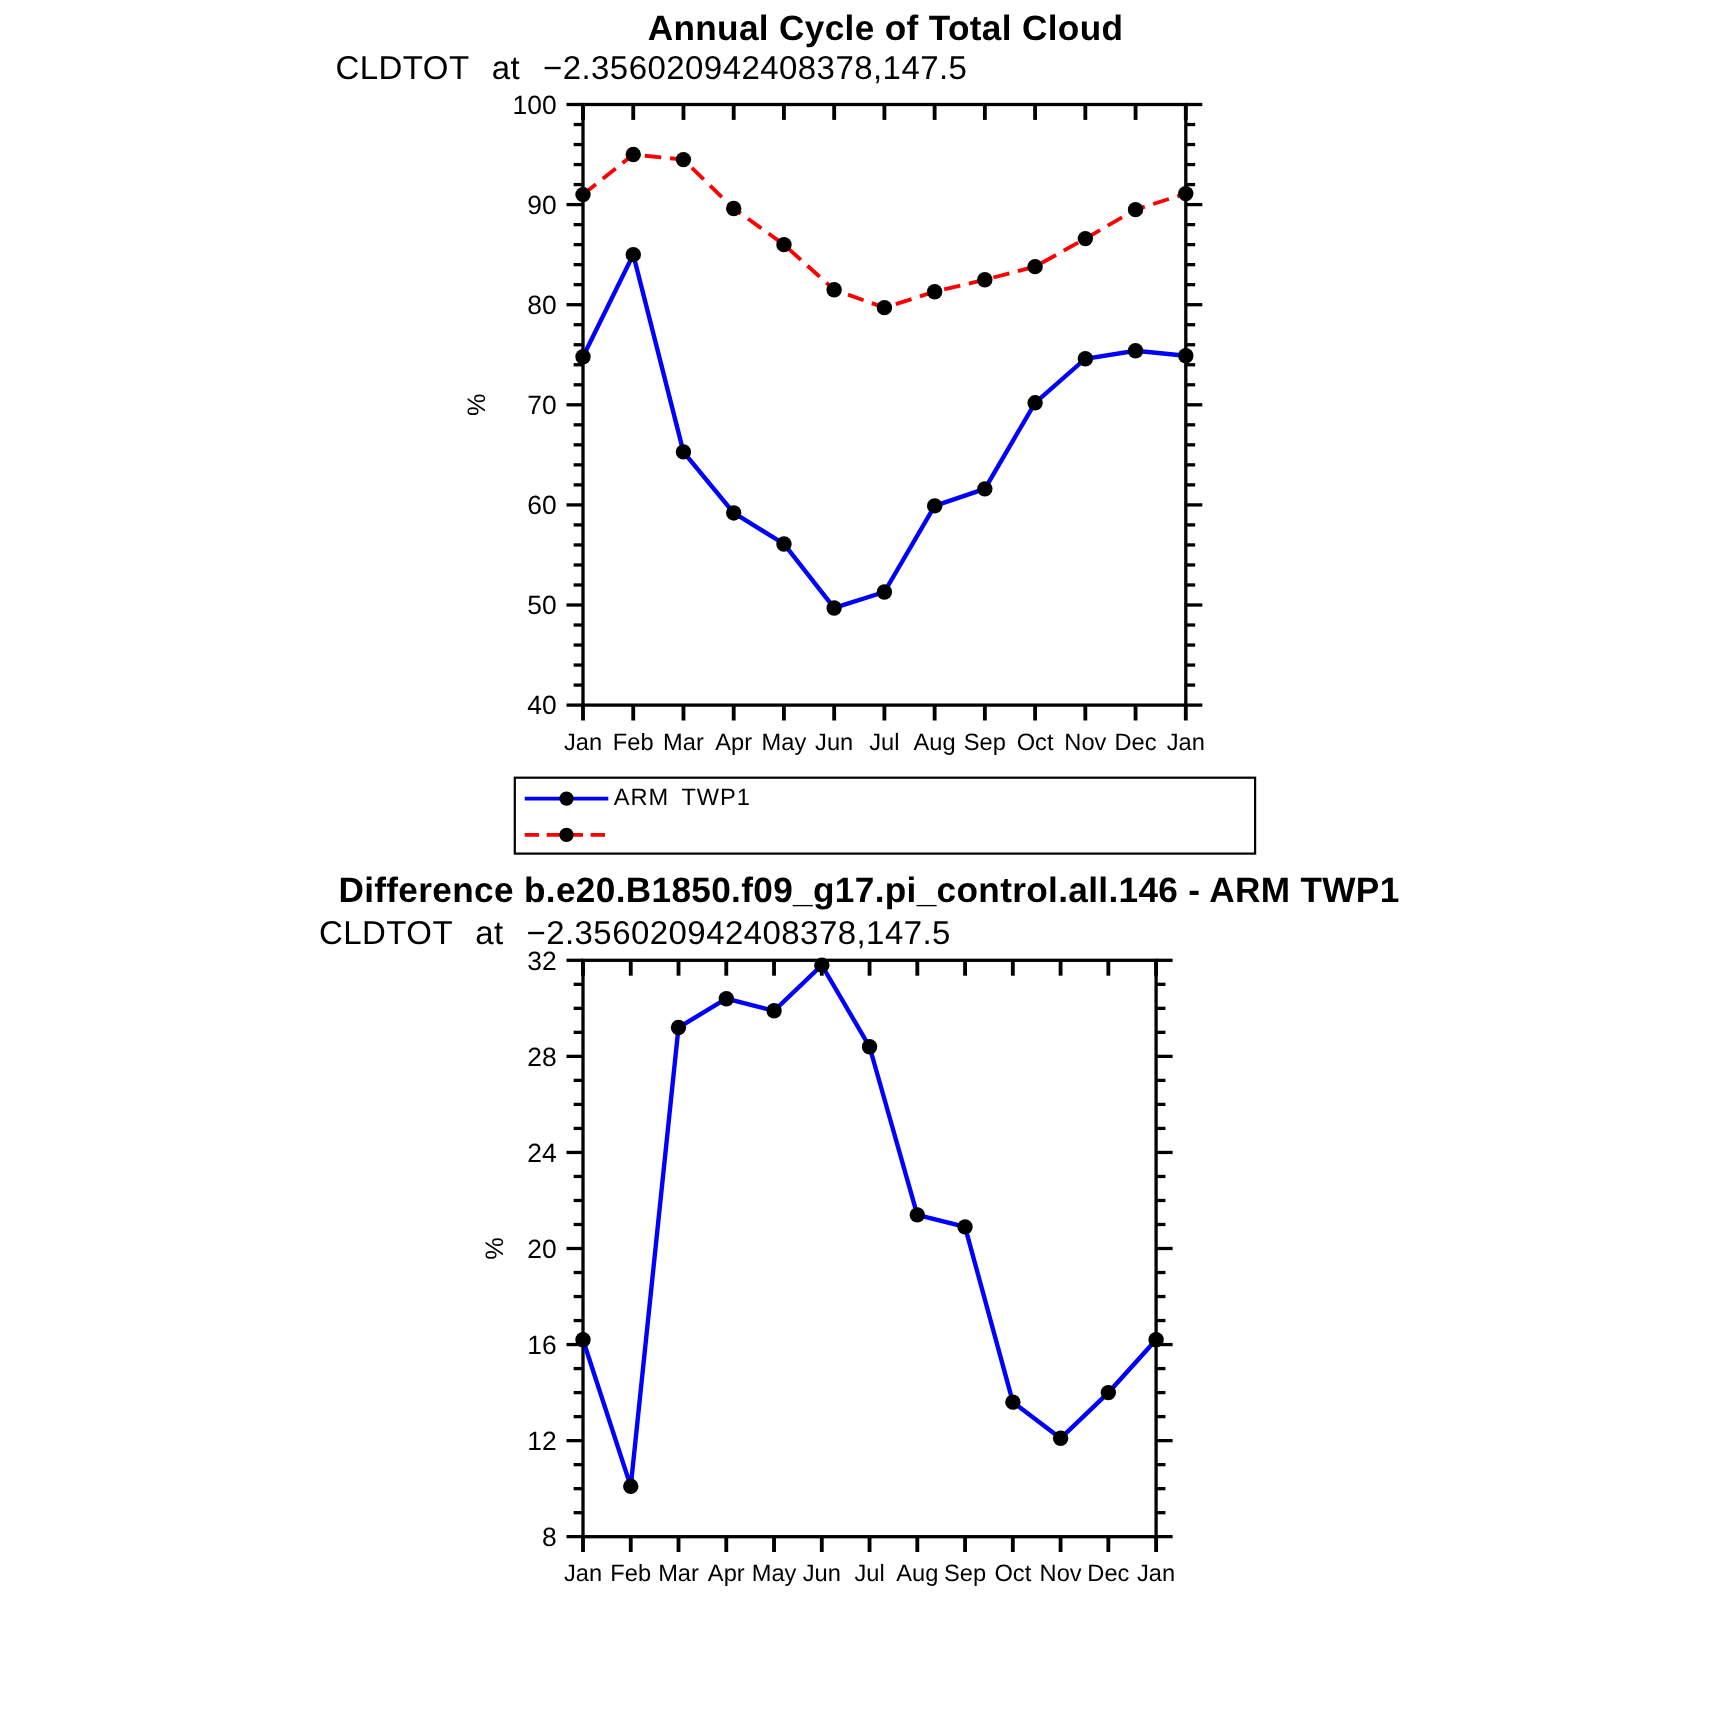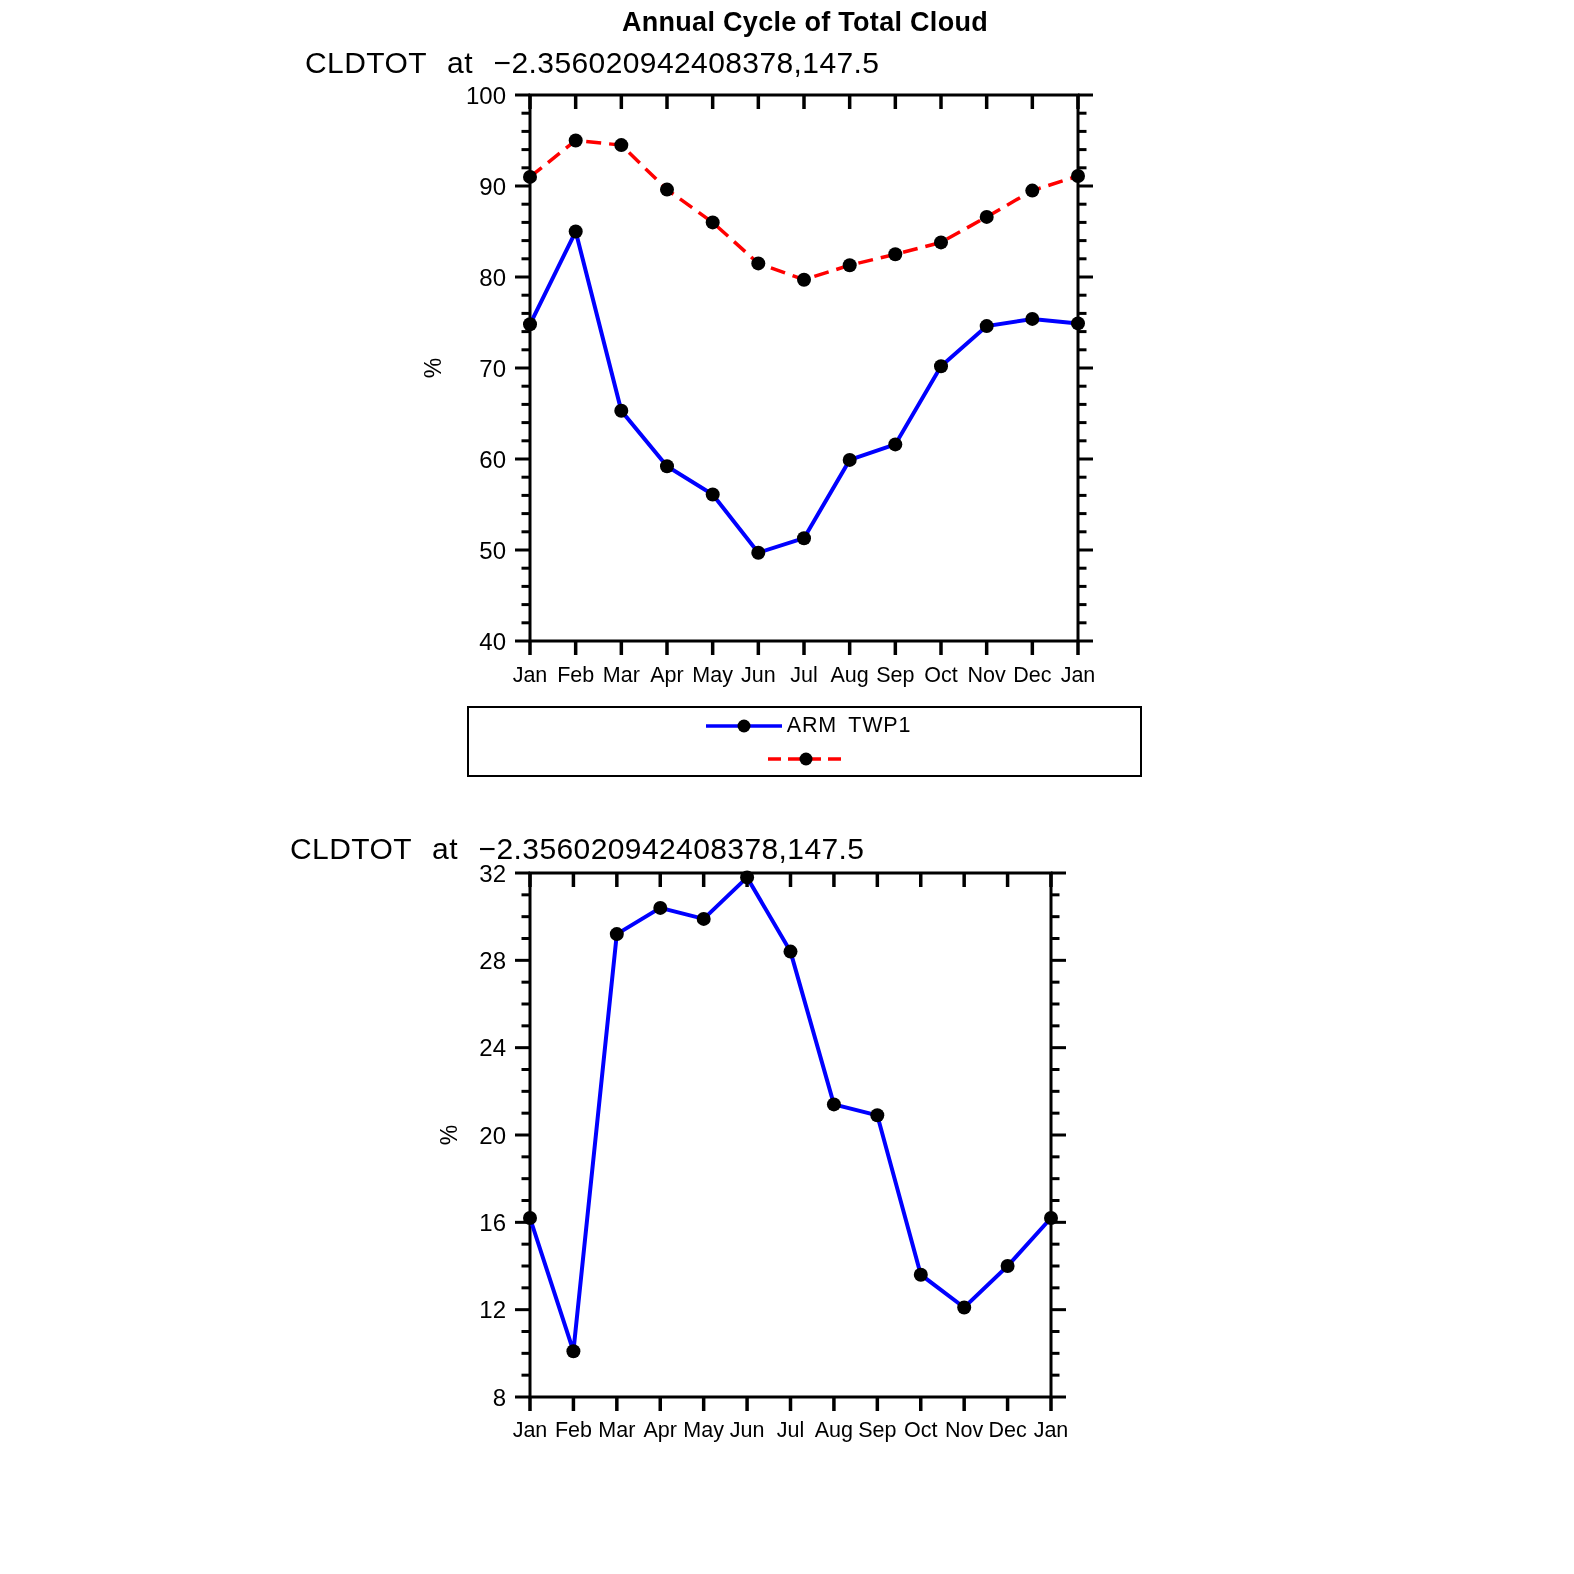--- a/index.html
+++ b/index.html
@@ -1,30 +1,30 @@
 <!DOCTYPE html>
 <html><head>
 <meta charset="utf-8">
 <style>
   html,body{margin:0;padding:0;background:#ffffff;}
   .page{position:relative;width:1574px;height:1574px;background:#ffffff;overflow:hidden;
         font-family:"Liberation Sans", sans-serif;color:#000;}
   .chart-svg{position:absolute;left:0;top:0;}
-  .title{position:absolute;text-align:center;font-weight:bold;font-size:27px;
+  .title{position:absolute;text-align:center;font-weight:bold;font-size:32px;
          letter-spacing:0.3px;white-space:nowrap;}
   .subtitle{position:absolute;text-align:left;font-weight:400;font-size:30px;
             word-spacing:12px;letter-spacing:0.4px;white-space:nowrap;}
   .title-top{left:305px;width:1000px;top:7px;}
   .subtitle-top{left:305px;width:1000px;top:46px;}
   .title-bottom{left:290px;width:1000px;top:791px;}
   .subtitle-bottom{left:290px;width:1000px;top:832px;}
   .legend-box{position:absolute;left:467px;top:706px;width:666px;height:66px;
               border:2.5px solid #000;padding:1px 0 0 5px;display:flex;
               flex-direction:column;justify-content:space-around;background:#fff;}
-  .legend-row{display:flex;align-items:center;height:32px;justify-content:center;}
+  .legend-row{display:flex;align-items:center;height:32px;}
   .legend-label{font-size:21.5px;letter-spacing:0.8px;word-spacing:5px;white-space:nowrap;}
   .legend-sample{flex:0 0 auto;margin-right:2px;}
 </style>
 </head>
 <body>
 
 <div class="page">
 
   <svg id="plot-layer" class="chart-svg" width="1574" height="1574" viewBox="0 0 1574 1574">
       <g>
@@ -317,15 +317,16 @@
       <span class="legend-label">ARM TWP1</span>
     </div>
     <div class="legend-row">
       <svg class="legend-sample" width="82" height="24">
         <line x1="3" y1="12" x2="79" y2="12" stroke="#ff0000" stroke-width="3.5" stroke-dasharray="13 7"></line>
         <circle cx="41" cy="12" r="6.5" fill="#000000"></circle>
       </svg>
     </div>
   </div>
 
+  <div class="title title-bottom">Difference b.e20.B1850.f09_g17.pi_control.all.146 - ARM TWP1</div>
   <div class="subtitle subtitle-bottom">CLDTOT at −2.356020942408378,147.5</div>
 
 </div>
 
 </body></html>

